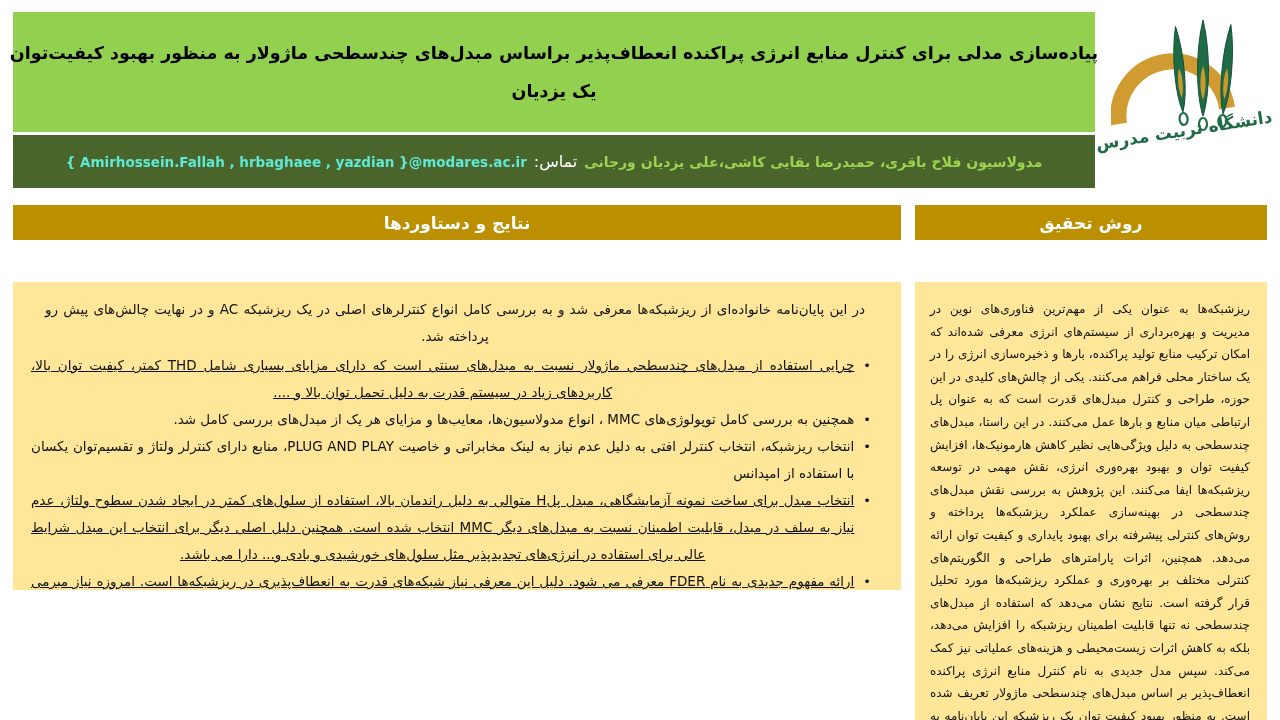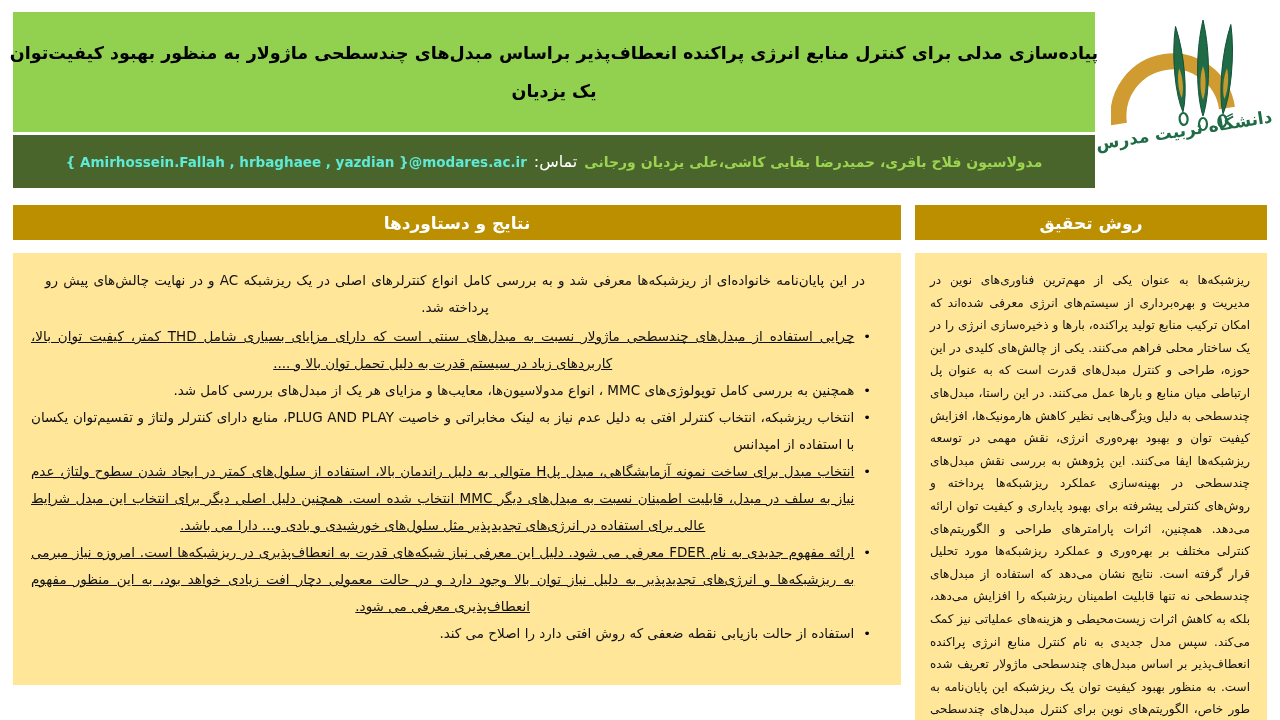--- a/index.html
+++ b/index.html
@@ -16,27 +16,27 @@
   .header-bands { flex:1 1 auto; min-width:0; }
   .title-band { background:#92d050; height:120px; display:flex; flex-direction:column; justify-content:center; align-items:center; padding:4px 30px; }
   .title-line { color:#000; font-weight:bold; font-size:17.5px; line-height:38px; text-align:center; white-space:nowrap; }
   .authors-band { background:#4a652c; height:53px; margin-top:3px; display:flex; align-items:center; justify-content:center; gap:7px; padding:0 20px; }
   .authors { color:#9cd34f; font-weight:bold; font-size:14px; white-space:nowrap; }
   .contact-label { color:#ffffff; font-size:16px; white-space:nowrap; }
   .email { color:#5eead4; font-weight:bold; font-size:13.5px; white-space:nowrap; unicode-bidi:isolate; }
 
   
   .columns { display:flex; gap:14px; margin-top:17px; align-items:flex-start; }
-  .col { display:flex; flex-direction:column; }
+  .col { display:flex; flex-direction:column;gap:29px; }
   .col-method  { width:352px; flex:0 0 auto; }
   .col-results { flex:1 1 auto; min-width:0; }
   .col-header { background:#bc8f00; height:35px; display:flex; align-items:center; justify-content:center; }
   .col-header span { color:#ffffff; font-weight:bold; font-size:17px; }
   .col-body { background:#ffe699; margin-top:13px; overflow:hidden; }
-  .col-results .col-body { height:432px; padding:14px 30px 10px 18px; }
+  .col-results .col-body { height:308px; padding:14px 30px 10px 18px; }
   .col-method  .col-body { height:485px; padding:16px 17px 10px 15px; }
 
   .method-text { font-size:12px; line-height:22.6px; color:#111; text-align:justify; }
 
   .results-intro { font-size:13.5px; line-height:27px; color:#111; text-align:justify; text-align-last:center; padding:0 6px 0 14px; margin-bottom:2px; }
   ul.results-list { list-style:none; }
   ul.results-list li { display:flex; gap:9px; align-items:flex-start; }
   ul.results-list .dot { flex:0 0 auto; font-size:13px; line-height:27px; color:#000; }
   ul.results-list .li-text { flex:1 1 auto; font-size:13.5px; line-height:27px; color:#111; text-align:justify; }
   .center-last { text-align-last:center;text-decoration:underline; }

